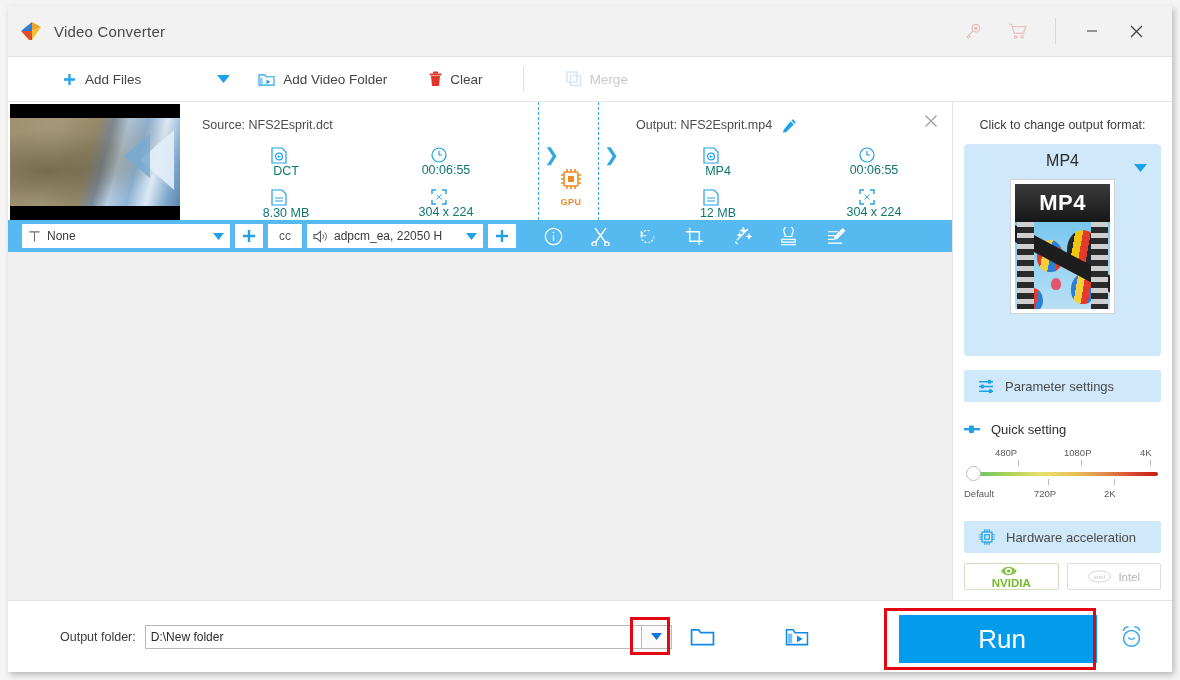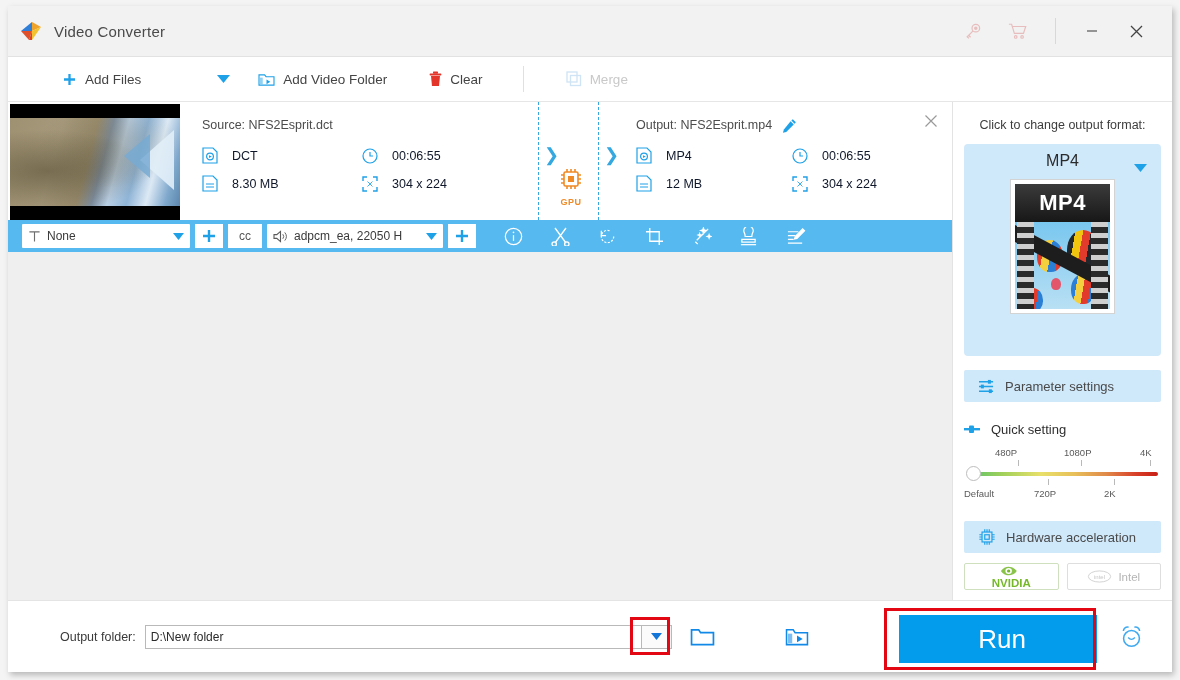--- a/index.html
+++ b/index.html
@@ -101,22 +101,23 @@
     border-right:26px solid rgba(120,170,210,.85);
   }
 
   .job-info { flex:1; display:flex; position:relative; padding-left: 22px; }
   .col { padding-top: 12px; }
   .col-src { width: 330px; }
   .col-out { width: 330px; padding-left: 18px;}
   .file-line { font-size:12.5px; color:#4c4c4c; display:flex; align-items:center; height:22px; }
   .meta-row { display:flex; margin-top:11px; }
   .meta {
-    display:flex; align-items:center; font-size:12.5px; color:#0f172a;
+    display:flex; align-items:center; font-size:12.5px; color:#0f766e;
     width: 160px;
+    flex-direction: column;
   }
   .meta .mi { width:22px; display:flex; align-items:center; justify-content:flex-start; }
   .meta .mt { margin-left:8px; }
   .pencil { margin-left:10px; cursor:pointer; display:flex; }
 
   .gpu-col {
     width: 86px; position:relative;
     display:flex; flex-direction:column; align-items:center; justify-content:center;
   }
   .dashline {
@@ -139,21 +140,21 @@
   .bluestrip {
     position:absolute; left:0; top:118px; width:944px; height:32px;
     background:#56b9f0; display:flex; align-items:center; padding-left:14px;
   }
   .sel {
     height:24px; background:#fff; border-radius:1px;
     display:flex; align-items:center; padding:0 6px;
     font-size:12px; color:#3a3a3a; cursor:pointer;
   }
   .sel .sv { flex:1; margin-left:6px; white-space:nowrap; overflow:hidden; }
-  .sel-sub { width: 168px; }
+  .sel-sub { width: 208px; }
   .sel-aud { width: 176px; }
   .plusbtn {
     width:28px; height:24px; background:#fff; margin-left:5px;
     display:flex;align-items:center;justify-content:center;cursor:pointer;
   }
   .ccbtn {
     width:34px; height:24px; background:#ffffff; margin-left:5px;
     display:flex;align-items:center;justify-content:center;cursor:pointer;
     font-size:12px; color:#555;
   }

